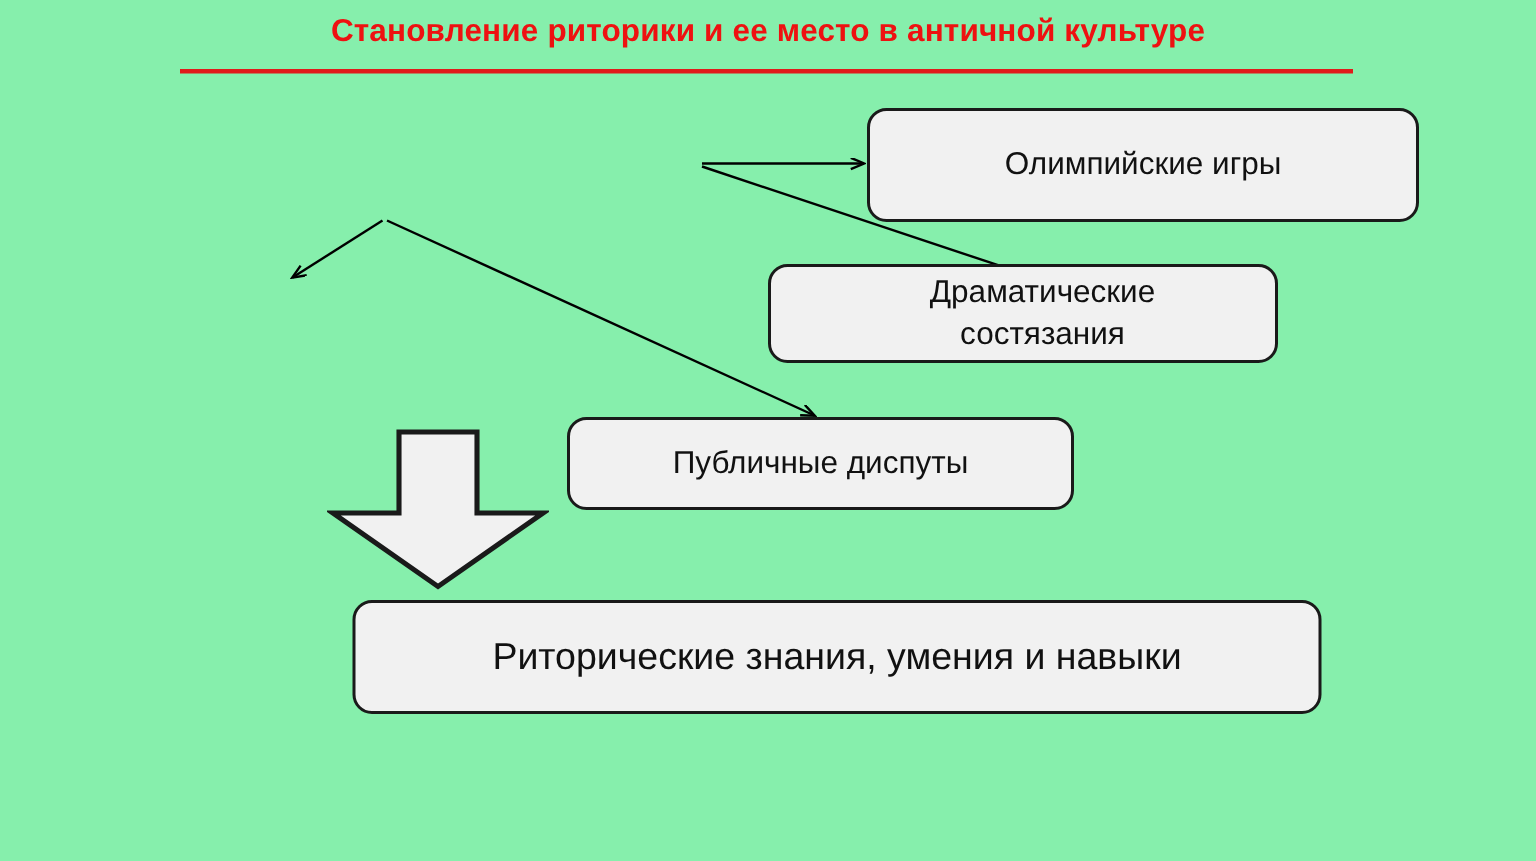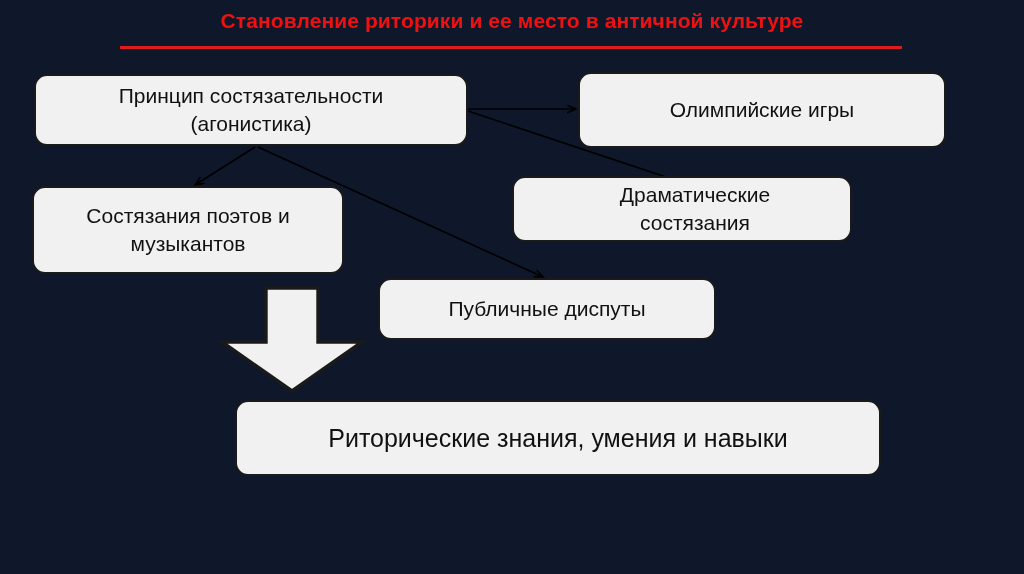--- a/index.html
+++ b/index.html
@@ -7,21 +7,21 @@
     padding: 0;
     background: #ffffff;
   }
   body {
     font-family: "Liberation Sans", sans-serif;
   }
   #page {
     position: relative;
     width: 1024px;
     height: 574px;
-    background: #0f172a;
+    background: #86efac;
     overflow: hidden;
   }
   
   #title-area {
     position: absolute;
     left: 0;
     top: 8px;
     width: 1024px;
     text-align: center;
   }
@@ -114,33 +114,25 @@
 
     <line x1="255" y1="147" x2="195" y2="185" stroke="#000000" stroke-width="1.6" marker-end="url(#arrowhead)"></line>
 
     <line x1="258" y1="147" x2="543" y2="277" stroke="#000000" stroke-width="1.6" marker-end="url(#arrowhead)"></line>
   </svg>
 
   <svg id="block-arrow" viewBox="0 0 148 108" preserveAspectRatio="none">
     <polygon points="48,2 100,2 100,56 144,56 74,105 4,56 48,56" fill="#f1f1f1" stroke="#1a1a1a" stroke-width="3.4" stroke-linejoin="miter"></polygon>
   </svg>
 
-  <div class="node" id="node-principle">
-    <span class="node-label">Принцип состязательности
-(агонистика)</span>
-  </div>
 
   <div class="node" id="node-olympic">
     <span class="node-label">Олимпийские игры</span>
   </div>
 
-  <div class="node" id="node-poets">
-    <span class="node-label">Состязания поэтов и
-музыкантов</span>
-  </div>
 
   <div class="node" id="node-dramatic">
     <span class="node-label">Драматические
 состязания</span>
   </div>
 
   <div class="node" id="node-disputes">
     <span class="node-label">Публичные диспуты</span>
   </div>
 

